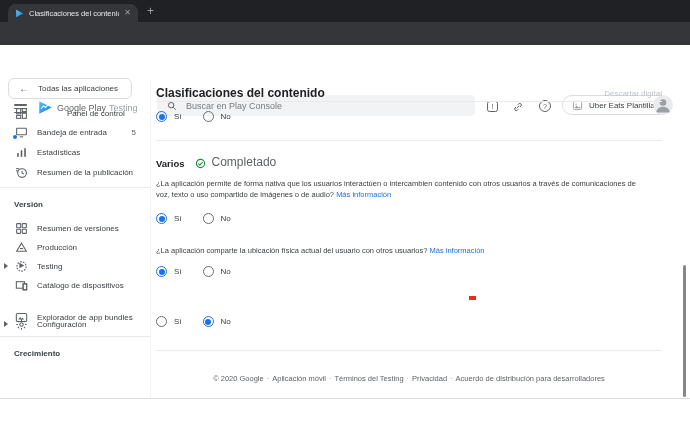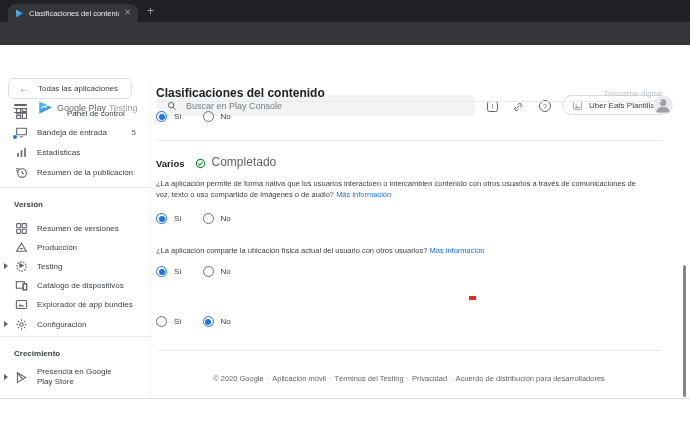--- a/index.html
+++ b/index.html
@@ -310,21 +310,21 @@
     <span class="sb-ico">
       <svg width="13" height="13" viewBox="0 0 24 24" fill="none" stroke="#5f6368" stroke-width="2">
           <rect x="2.5" y="5" width="15" height="12"></rect>
           <rect x="15" y="9" width="6.5" height="11" fill="#fff"></rect>
           <rect x="15" y="9" width="6.5" height="11"></rect>
         </svg>
     </span>
     <span class="sb-lbl">Catálogo de dispositivos</span>
   </div>
 
-  <div class="abs sb-item" style="top:295px;">
+  <div class="abs sb-item" style="top:308px;">
     <span class="sb-ico">
       <svg width="13" height="13" viewBox="0 0 24 24" fill="none" stroke="#5f6368" stroke-width="2">
           <rect x="2.5" y="4.5" width="19" height="15" rx="2"></rect>
           <path d="M6 15.5l3.5-4.5 2.8 3.4 1.7-2 3 3.1" fill="#5f6368" stroke="none"></path>
         </svg>
     </span>
     <span class="sb-lbl">Explorador de app bundles</span>
   </div>
 
   <div class="abs sb-item" style="top:315px;">
@@ -334,30 +334,20 @@
           <circle cx="12" cy="12" r="3.2"></circle>
           <path d="M12 2.5v3M12 18.5v3M2.5 12h3M18.5 12h3M5.3 5.3l2.1 2.1M16.6 16.6l2.1 2.1M18.7 5.3l-2.1 2.1M7.4 16.6l-2.1 2.1"></path>
         </svg>
     </span>
     <span class="sb-lbl">Configuración</span>
   </div>
 
   <div class="abs sb-div" style="top:336px;"></div>
   <div class="abs sb-sec" style="top:349px;">Crecimiento</div>
 
-  <div class="abs sb-item" style="top:364px;height:26px;">
-    <span class="sb-caret" style="top:10px;"></span>
-    <span class="sb-ico">
-      <svg width="13" height="13" viewBox="0 0 24 24" fill="none" stroke="#5f6368" stroke-width="2">
-          <path d="M4.5 3 L19.5 12 L4.5 21 Z"></path>
-          <line x1="4.5" y1="3" x2="14" y2="15"></line>
-        </svg>
-    </span>
-    <span class="sb-lbl wrap">Presencia en Google Play Store</span>
-  </div>
 
   <div class="abs page-title">Clasificaciones del contenido</div>
   <span class="abs discard">Descartar digital</span>
   <div class="abs divider" style="top:101px;"></div>
 
   <div class="abs radio-row" style="left:156px;top:111px;">
     <span class="radio checked"></span>
     <span class="radio-lbl">Sí</span>
     <span class="radio gap"></span>
     <span class="radio-lbl">No</span>

